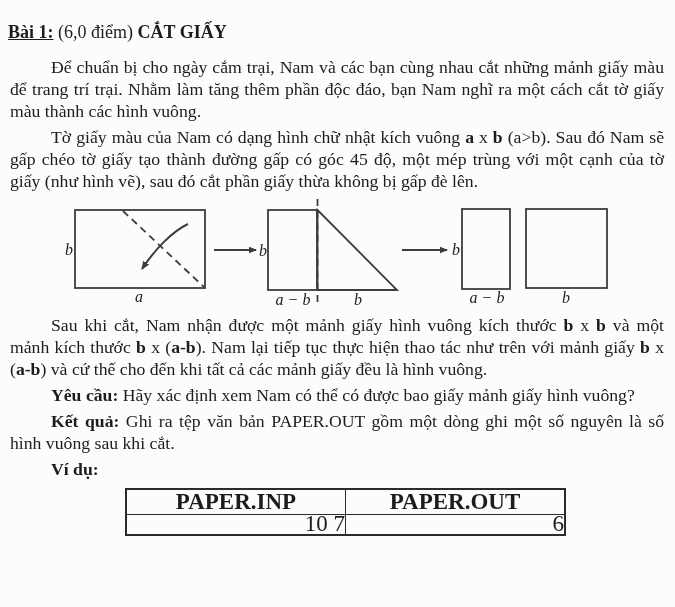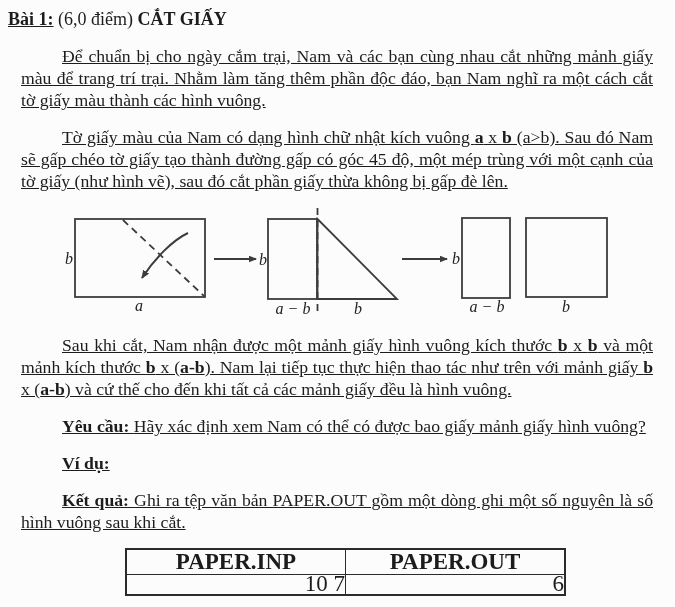--- a/index.html
+++ b/index.html
@@ -3,35 +3,34 @@
 <meta charset="utf-8">
 <style>
   html, body { margin: 0; padding: 0; }
   body {
     width: 675px; height: 607px;
     background: #fcfcfc;
     color: #1c1c1c;
     font-family: "Liberation Serif", serif;
     overflow: hidden;
   }
-  .page { padding: 8px 7px 0 6px; border-radius: 28px; }
+  .page { padding: 21px 7px 0 6px; border-radius: 28px; }
   .b { font-weight: bold; }
   .u { text-decoration: underline; }
   .title {
     font-size: 18px; line-height: 22px;
     margin: 0 0 13px 2px; font-weight: normal;
   }
   .title .b { font-size: 18px; }
   p.para {
-    margin: 15px;
+    margin: 4px;
     font-size: 17.7px;
     line-height: 22px;
     text-align: justify;
     text-indent: 41px;
-    text-decoration: underline;
   }
   p.para sup { font-size: 11px; line-height: 0; }
   .p2 { margin-top: 6px; }
   .p3 { margin-top: 4px; }
   .p4 { margin-top: 7px; }
   .p5 { margin-top: 8px; }
   .p6 { margin-top: 6px; }
   .p7 { margin-top: 6px; }
   svg.figure { display: block; margin-top: 6px; }
   svg.figure .shape { fill: none; stroke: #3c3c3c; stroke-width: 1.8; }
@@ -109,23 +108,23 @@
       <rect class="shape" x="520" y="11" width="81" height="79"></rect>
       <text class="lbl" x="560" y="105">b</text>
     </g>
   </svg>
 
   <p class="para p3"><span>Sau khi cắt, Nam nhận được một mảnh giấy hình vuông kích thước </span><span class="b">b</span><span> x </span><span class="b">b</span><span> và một mảnh kích thước </span><span class="b">b</span><span> x (</span><span class="b">a-b</span><span>). Nam lại tiếp tục thực hiện thao tác như trên với mảnh giấy </span><span class="b">b</span><span> x (</span><span class="b">a-b</span><span>) và cứ thế cho đến khi tất cả các mảnh giấy đều là hình vuông.</span></p>
 
   <p class="para p4"><span class="b">Yêu cầu: </span><span>Hãy xác định xem Nam có thể có được bao giấy mảnh giấy hình vuông?</span></p>
 
 
+  <p class="para p6"><span class="b">Kết quả: </span><span>Ghi ra tệp văn bản PAPER.OUT gồm một dòng ghi một số nguyên là số hình vuông sau khi cắt.</span></p>
+
   <p class="para p7"><span class="b">Ví dụ:</span></p>
-
-  <p class="para p6"><span class="b">Kết quả: </span><span>Ghi ra tệp văn bản PAPER.OUT gồm một dòng ghi một số nguyên là số hình vuông sau khi cắt.</span></p>
 
   <table class="example">
     <thead>
       <tr>
         <th class="b">PAPER.INP</th>
         <th class="b">PAPER.OUT</th>
       </tr>
     </thead>
     <tbody>
       <tr>

